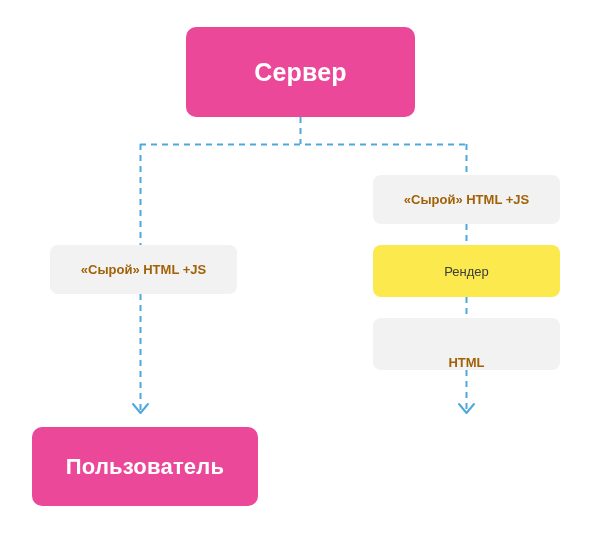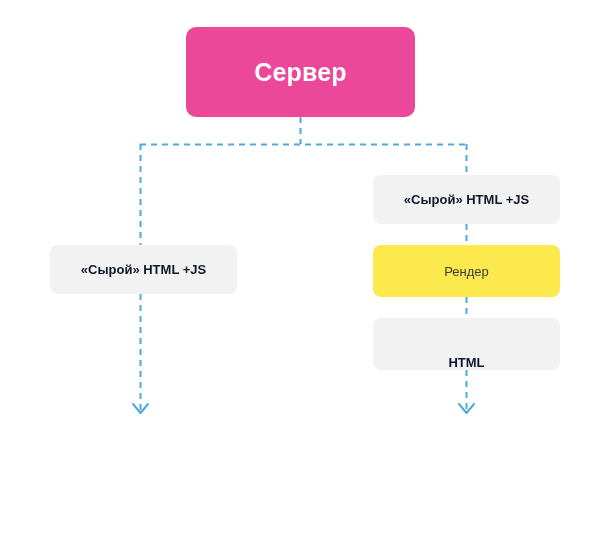--- a/index.html
+++ b/index.html
@@ -37,21 +37,21 @@
     border-radius: 10px;
   }
   .node-primary {
     background: #ec4899;
     color: #ffffff;
     font-weight: bold;
     letter-spacing: 0.2px;
   }
   .node-muted {
     background: #F2F2F2;
-    color: #0f172a;
+    color: #a16207;
     font-weight: bold;
     font-size: 13px;
     border-radius: 8px;
   }
   .node-highlight {
     background: #FBE94E;
     color: #3C3C3C;
     font-weight: normal;
     font-size: 13px;
     border-radius: 8px;
@@ -147,15 +147,18 @@
   </div>
 
   <div id="node-right-render" class="node node-highlight">
     <span>Рендер</span>
   </div>
 
   <div id="node-right-html" class="node node-muted">
     <span>HTML</span>
   </div>
 
+  <div id="node-user" class="node node-primary">
+    <span>Пользователь</span>
+  </div>
 
 
 </div>
 
 </body></html>

